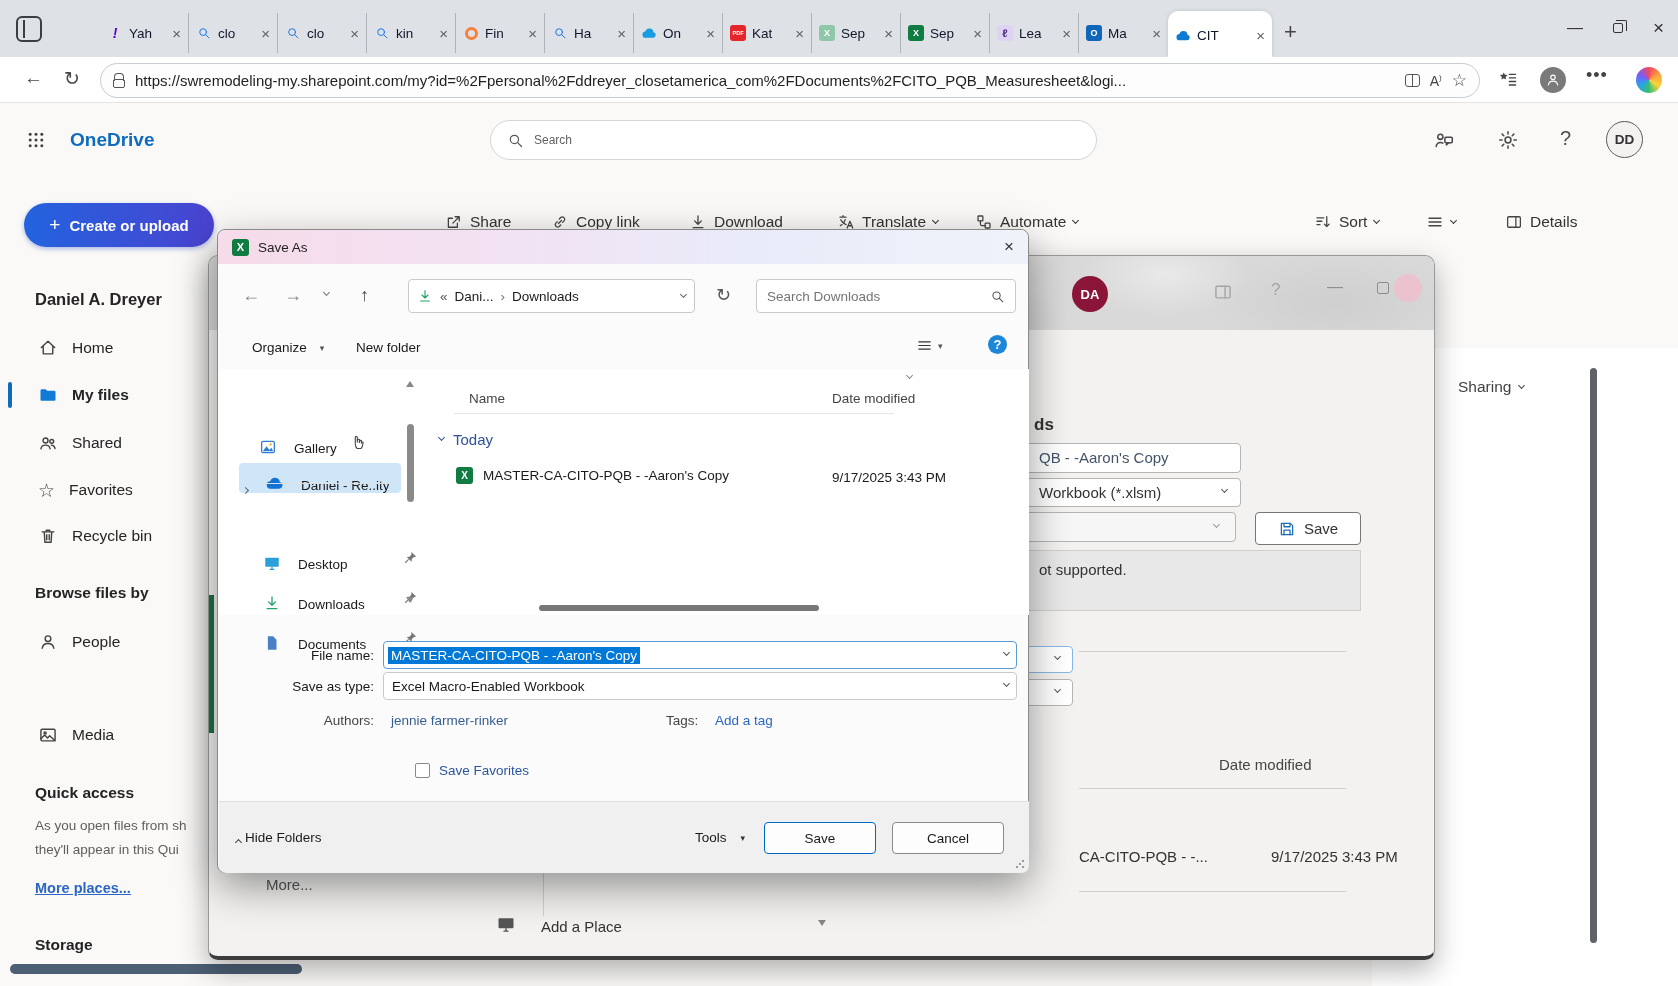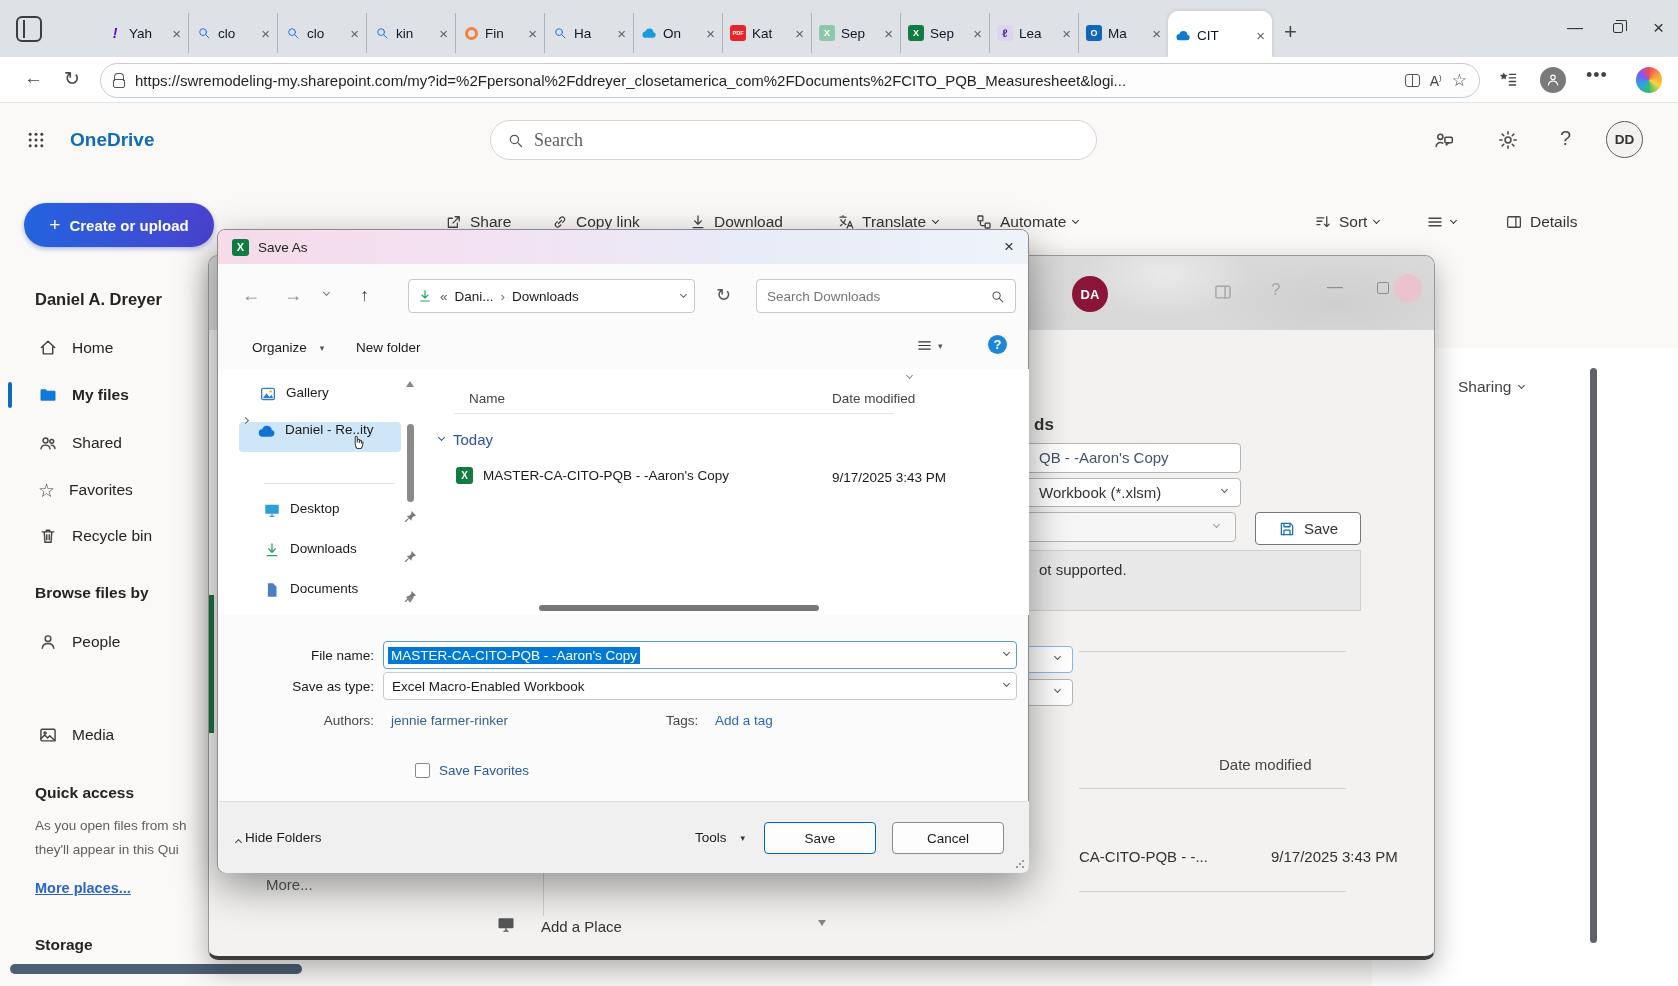--- a/index.html
+++ b/index.html
@@ -33,21 +33,21 @@
   .lock { width:12px; height:9px; border:1.6px solid #555; border-radius:2px; position:relative; margin-top:6px; flex:none; }
   .lock::before { content:""; position:absolute; width:8px; height:7px; border:1.6px solid #555; border-bottom:none; border-radius:4px 4px 0 0; top:-7px; left:0; }
   .splitic { width:15px; height:13px; border:1.6px solid #555; border-radius:3px; position:relative; }
   .splitic::before { content:""; position:absolute; left:6px; top:0; bottom:0; width:1.6px; background:#555; }
   .copilot { width:26px; height:26px; border-radius:50%; background:conic-gradient(#f04a5e,#f8a03c,#ffd43c,#35c06f,#2aa2e8,#7a5af8,#f04a5e); }
 
   
   .odheader { position:absolute; left:0; top:103px; width:1678px; height:74px; background:#faf9f8; }
   .brand { color:#0f6cbd; font-size:19px; font-weight:bold; }
   .odsearch { position:absolute; left:490px; top:17px; width:607px; height:40px; background:#fff; border:1px solid #d6d4d2; border-radius:20px; display:flex; align-items:center; padding:0 16px; gap:10px; }
-  .odsearch input { border:none; outline:none; font-size:18px; color:#0369a1; background:transparent; width:100%; font-family:Liberation Serif, serif; }
+  .odsearch input { border:none; outline:none; font-size:12px; color:#0369a1; background:transparent; width:100%; font-family:Liberation Sans, sans-serif; }
   .odsearch input::placeholder { color:#616161; }
   .avatar-dd { width:37px; height:37px; border-radius:50%; border:1.5px solid #5c5c5c; background:#f3f2f1; display:flex; align-items:center; justify-content:center; font-size:13.5px; font-weight:bold; color:#333; }
 
   
   .createbtn { position:absolute; left:24px; top:203px; width:190px; height:44px; border-radius:22px; background:linear-gradient(90deg,#2363de,#4a43d0); color:#fff; display:flex; align-items:center; justify-content:center; gap:9px; font-size:15px; font-weight:bold; box-shadow:0 2px 5px rgba(30,60,180,.35); }
   .sidelabel { font-size:15.5px; color:#242424; }
   .sideitem { position:absolute; left:0; width:200px; height:34px; display:flex; align-items:center; gap:14px; padding-left:38px; color:#424242; }
   .sidehead { position:absolute; left:35px; font-size:15.5px; font-weight:bold; color:#242424; }
   .accentbar { position:absolute; left:8px; width:4px; height:26px; border-radius:2px; background:#0f6cbd; }
   .quicktext { position:absolute; left:35px; width:164px; overflow:hidden; white-space:nowrap; font-size:13.5px; color:#605e5c; }
@@ -76,21 +76,21 @@
   .xlgray { position:absolute; background:#e8e8e8; border:1px solid #cfcfcf; font-size:15px; color:#333; }
   .xldiv { position:absolute; height:1px; background:#cfcfcf; }
   .xltext { position:absolute; font-size:15px; color:#333; white-space:nowrap; }
 
   
   .dlg { position:absolute; left:217px; top:229px; width:812px; height:644px; background:#fbfbfb; border:1px solid #8a8a8a; border-radius:8px; box-shadow:0 14px 40px rgba(0,0,0,.40); font-size:13.5px; color:#1a1a1a; }
   .dlg-title { position:absolute; left:0; top:0; width:100%; height:34px; border-radius:8px 8px 0 0; background:linear-gradient(90deg,#f6dbe9,#f2e2f3 35%,#e9ebf8 65%,#eef3fa 100%); display:flex; align-items:center; padding:0 14px; gap:9px; }
   .xlicon { background:#107c41; color:#fff; border-radius:3px; font-weight:bold; display:flex; align-items:center; justify-content:center; }
   .dlg-box { position:absolute; background:#fff; border:1px solid #c9c9c9; border-radius:4px; display:flex; align-items:center; }
   .dlg-body { position:absolute; left:1px; top:139px; width:810px; height:246px; background:#fff; }
-  .navitem { position:absolute; display:flex; align-items:flex-start; gap:9px; height:30px; }
+  .navitem { position:absolute; display:flex; align-items:flex-end; gap:17px; height:30px;margin-top:41px; }
   .hl { background:#cfe6f8; border-radius:4px; }
   .hsb { position:absolute; height:6px; border-radius:3px; background:#777; }
   .helpdot { width:19px; height:19px; border-radius:50%; background:#1c86d8; color:#fff; font-size:13px; font-weight:bold; display:flex; align-items:center; justify-content:center; }
   .seltext { background:#0078d7; color:#fff; padding:1px 3px; }
   .dlg-footer { position:absolute; left:1px; top:571px; width:810px; height:72px; background:#f1f0f0; border-top:1px solid #dedede; border-radius:0 0 7px 7px; }
   .btn { position:absolute; width:112px; height:32px; background:#fdfdfd; border:1px solid #8a8a8a; border-radius:4px; display:flex; align-items:center; justify-content:center; font-size:13.5px; color:#1a1a1a; }
   .btn.primary { border-color:#0067c0; }
   .combo-chev { position:absolute; right:7px; top:50%; margin-top:-5px; color:#555; }
   .grip { position:absolute; right:4px; bottom:4px; width:10px; height:10px;
     background:radial-gradient(circle 1.2px at 2px 8px,#999 99%,transparent), radial-gradient(circle 1.2px at 8px 8px,#999 99%,transparent), radial-gradient(circle 1.2px at 8px 2px,#999 99%,transparent), radial-gradient(circle 1.2px at 5px 5px,#999 99%,transparent); }

